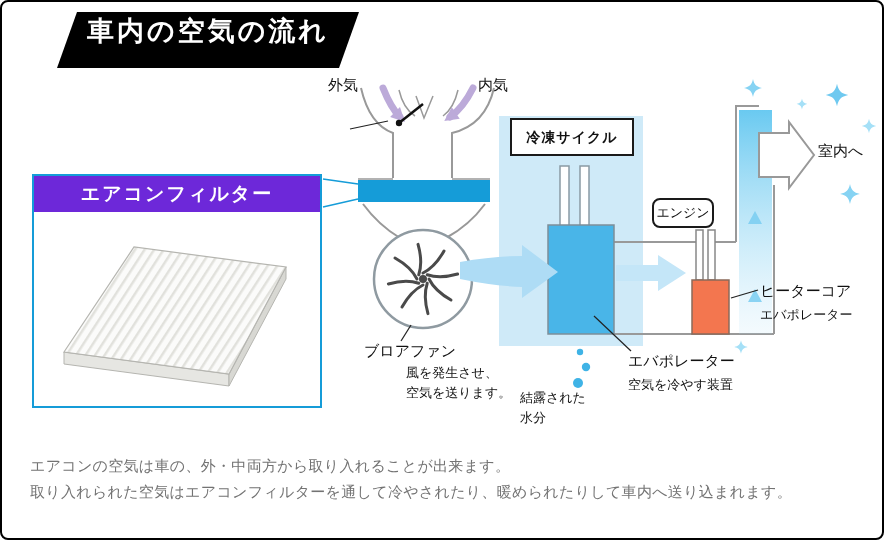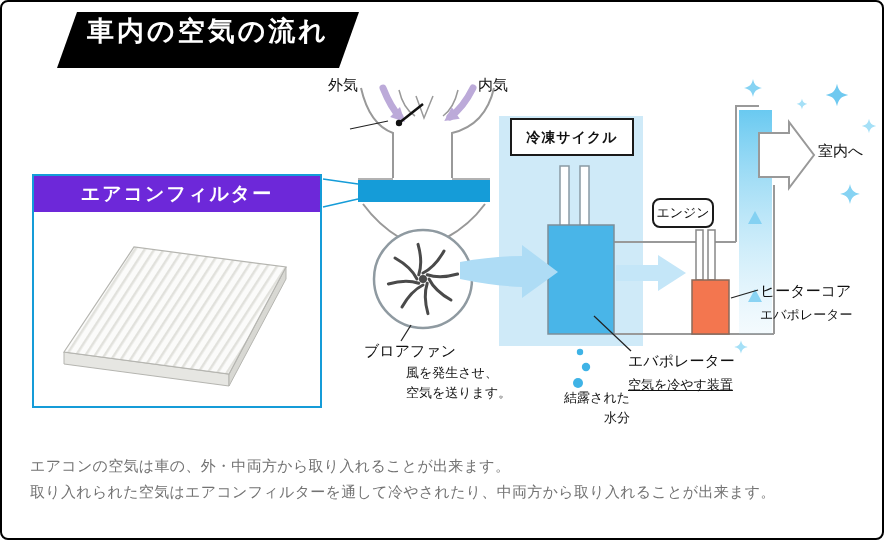--- a/index.html
+++ b/index.html
@@ -166,27 +166,27 @@
   <div class="diag-box box-engine">エンジン</div>
 
   <div class="lbl bold" style="left:816px;top:140px;font-size:15px;">室内へ</div>
 
   <div class="lbl bold" style="left:362px;top:340px;font-size:15px;">ブロアファン</div>
   <div class="lbl desc" style="left:404px;top:361px;">
     <div>風を発生させ、</div>
     <div>空気を送ります。</div>
   </div>
 
-  <div class="lbl desc" style="left:518px;top:386px;width:110px;text-align:right;">
+  <div class="lbl desc" style="left:518px;top:386px;width:110px;text-align:left;">
     <div>結露された</div>
     <div>水分</div>
   </div>
 
   <div class="lbl bold" style="left:626px;top:350px;font-size:15px;">エバポレーター</div>
-  <div class="lbl desc" style="left:626px;top:373px;text-decoration:underline;">空気を冷やす装置</div>
+  <div class="lbl desc" style="left:626px;top:373px;">空気を冷やす装置</div>
 
   <div class="lbl bold" style="left:758px;top:280px;font-size:15px;">ヒーターコア</div>
   <div class="lbl desc" style="left:758px;top:303px;">エバポレーター</div>
 
   <div class="footer-line" style="top:455px;">エアコンの空気は車の、外・中両方から取り入れることが出来ます。</div>
-  <div class="footer-line" style="top:481px;">取り入れられた空気はエアコンフィルターを通して冷やされたり、中両方から取り入れることが出来ます。</div>
+  <div class="footer-line" style="top:481px;">取り入れられた空気はエアコンフィルターを通して冷やされたり、暖められたりして車内へ送り込まれます。</div>
 
 </div>
 
 </body></html>

